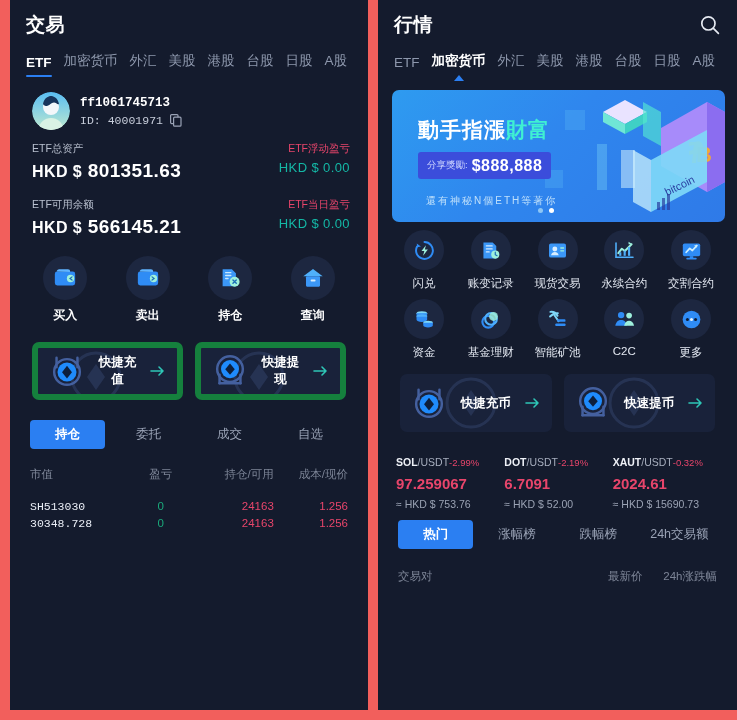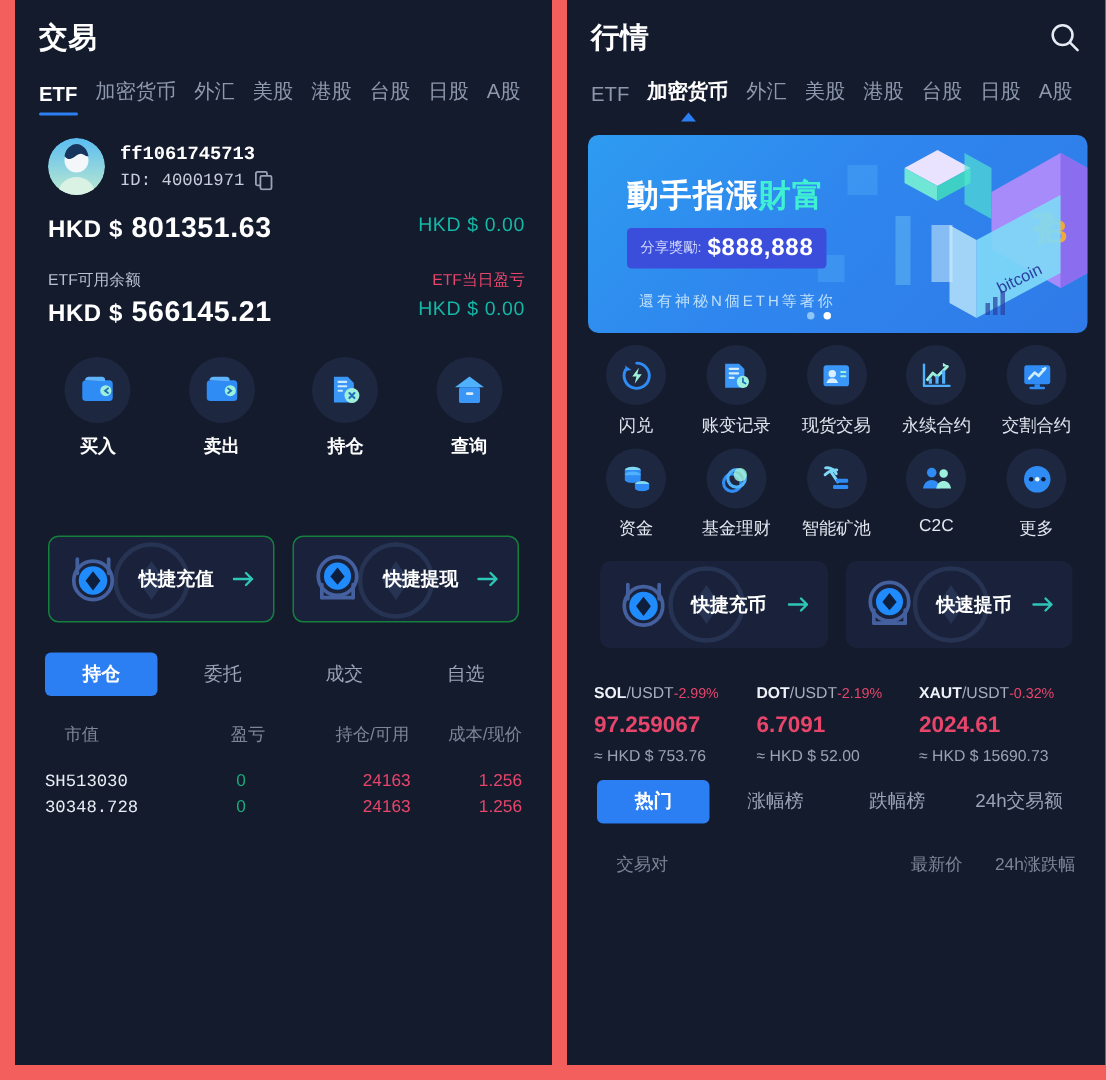--- a/index.html
+++ b/index.html
@@ -84,38 +84,38 @@
   }
   .act-label { color: #ffffff; font-size: 12px; font-weight: bold; font-family: Liberation Serif, serif; }
 
   
   .qcards { display: flex; gap: 12px; padding: 14px 22px 10px 22px; }
   .qcard {
     flex: 1; height: 58px; border-radius: 7px; background: #19223a;
     display: flex; align-items: center; gap: 8px; padding: 0 10px;
     position: relative; overflow: hidden; cursor: pointer;
   }
-  .qcard.bordered { border: 1px solid #15803d; margin-top: 33px; }
+  .qcard.bordered { border: 6px solid #15803d; }
   .qcard .coin { width: 38px; height: 38px; flex: 0 0 38px; z-index: 2; }
   .qcard .qlabel { color: #ffffff; font-size: 12.5px; font-weight: bold; z-index: 2; flex: 1; text-align: center;}
   .qcard .arrow { z-index: 2; flex: 0 0 18px; }
   .qcard .ghost { position: absolute; right: 46px; top: -6px; opacity: .16; z-index: 1; }
 
   
   .segbar { display: flex; align-items: center; padding: 10px 20px 6px 20px; gap: 6px; }
   .seg {
     flex: 1; text-align: center; font-size: 12.5px; color: #9aa3b6;
     padding: 6px 0; border-radius: 4px; cursor: pointer; white-space: nowrap;
   }
   .seg.active { background: #2b7ff2; color: #fff; font-weight: bold; max-width: 84px; }
 
   
   .thead, .trow { display: flex; padding: 0 20px; }
   .thead { margin-top: 12px; margin-bottom: 16px; }
-  .thead div { color: #7d8597; font-size: 11.5px; margin-left: 13px; }
+  .thead div { color: #7d8597; font-size: 11.5px; }
   .trow div { font-size: 11.5px; line-height: 17px; }
   .c0 { flex: 1.35; text-align: left; }
   .c1 { flex: 1; text-align: center; }
   .c2 { flex: 1.1; text-align: right; }
   .c3 { flex: 1.05; text-align: right; }
   .tname { color: #e9edf5; font-family: Liberation Mono, monospace; }
   .tgreen { color: #1aa97b; }
   .tred { color: #e8456b; }
 
   
@@ -216,20 +216,24 @@
               <rect x="0.6" y="0.6" width="7.4" height="9" rx="1" fill="none" stroke="#9aa3b6" stroke-width="1.2"></rect>
               <rect x="3.6" y="3.2" width="7.4" height="9" rx="1" fill="#141b2d" stroke="#9aa3b6" stroke-width="1.2"></rect>
             </svg>
           </span>
         </div>
       </div>
     </div>
 
     <div class="assets">
       <div class="ablock">
+        <div class="arow">
+          <div class="alabel">ETF总资产</div>
+          <div class="alabel red">ETF浮动盈亏</div>
+        </div>
         <div class="arow">
           <div class="aval">
             <span class="cur">HKD $</span>
             <span>801351.63</span>
           </div>
           <div class="aval red a-right">
             <span class="cur">HKD $</span>
             <span>0.00</span>
           </div>
         </div>

